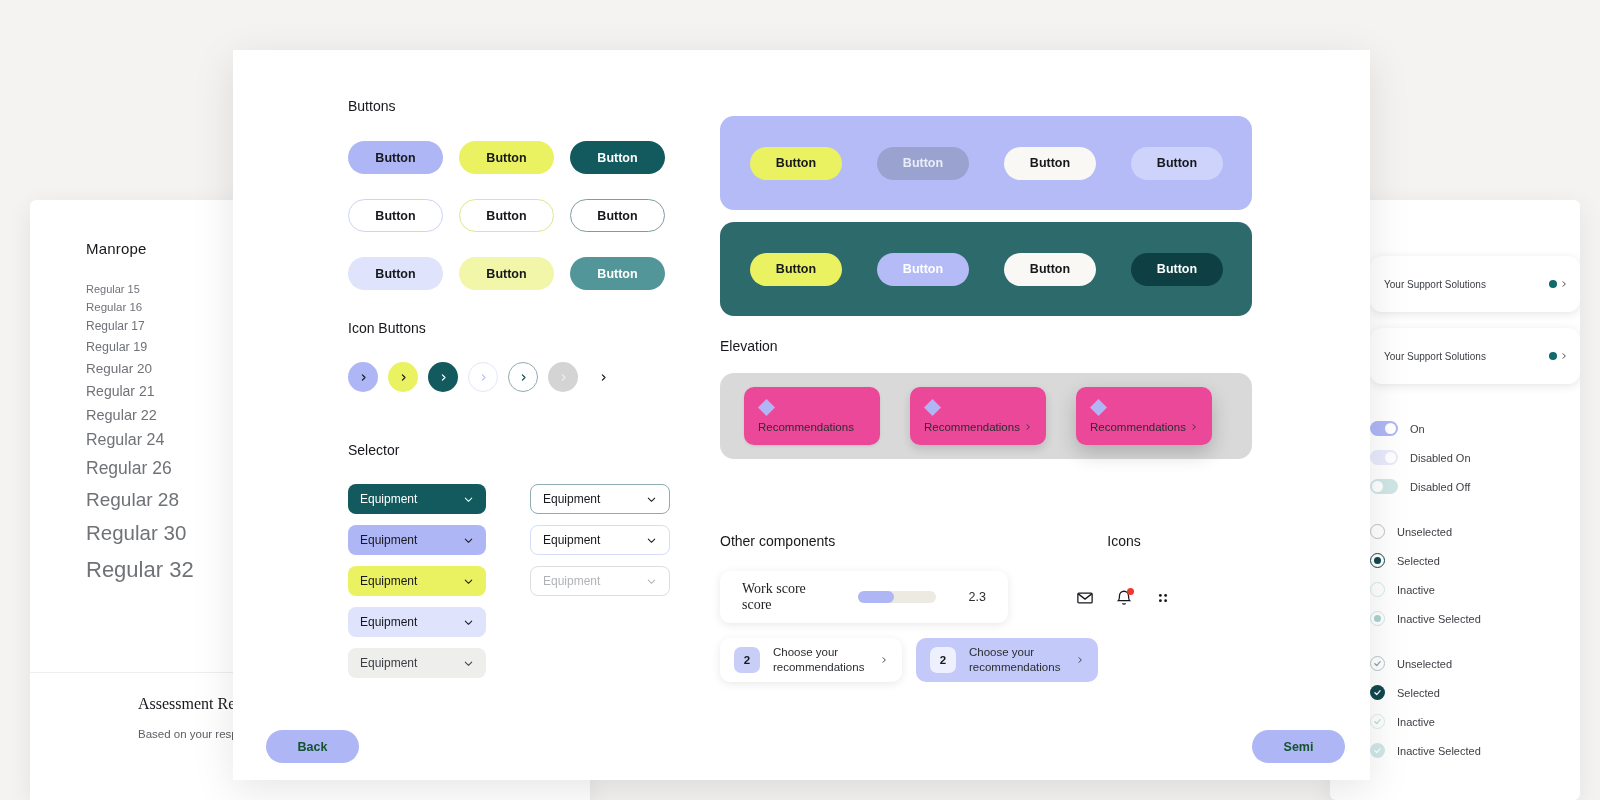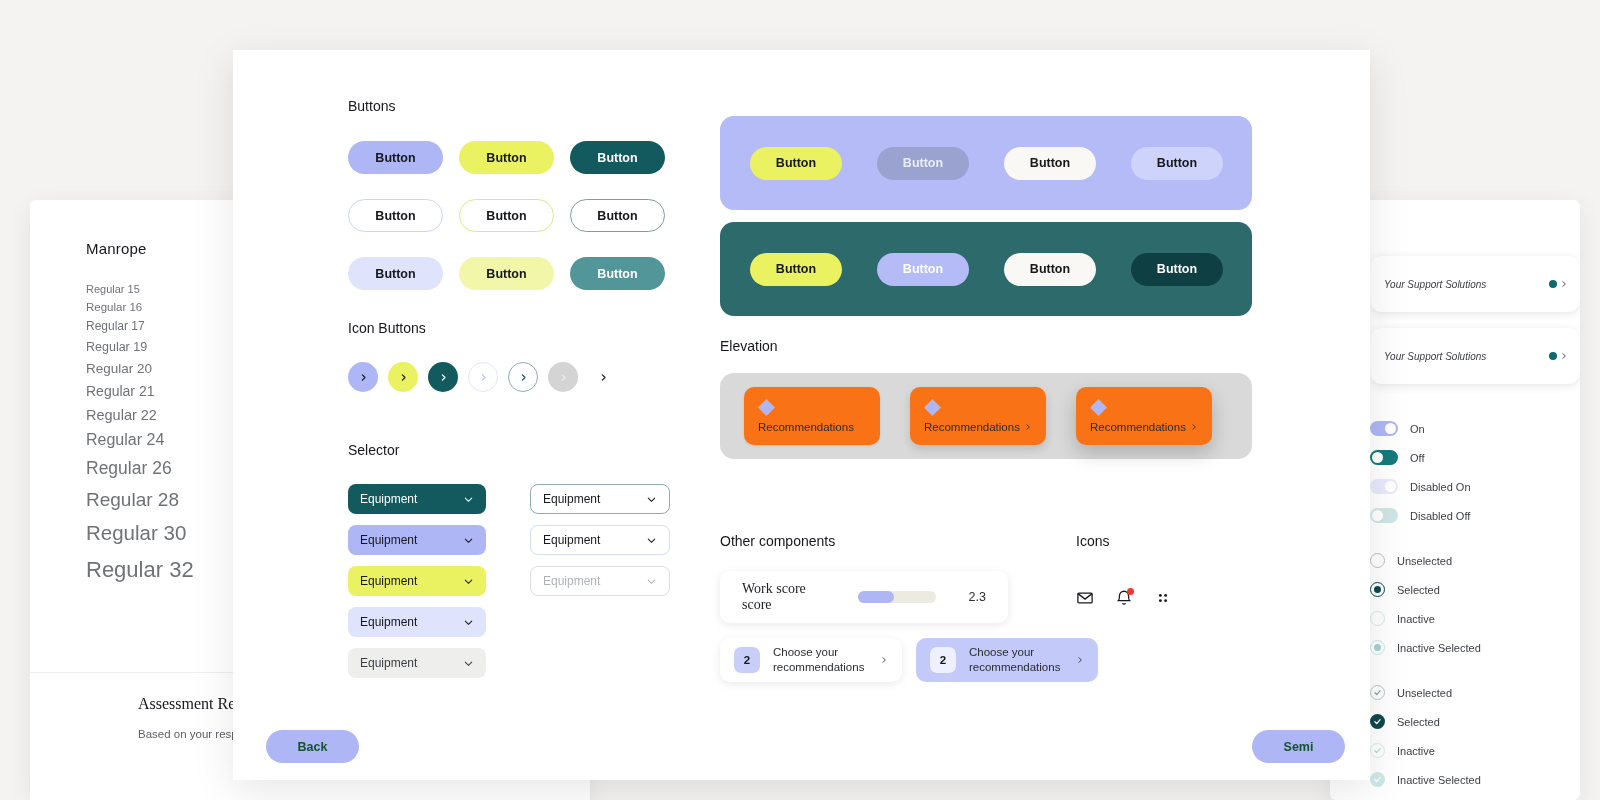--- a/index.html
+++ b/index.html
@@ -47,21 +47,21 @@
     border-radius: 6px;
     box-shadow: 0 6px 26px rgba(0,0,0,.07);
     overflow: hidden;
     padding-left: 40px;
   }
   .support-card {
     position: relative;
     margin: 0 26px 0 0; width: 210px; height: 56px;
     background: #fff; border-radius: 12px;
     box-shadow: 0 2px 10px rgba(0,0,0,.10);
-    display: flex; align-items: center; padding: 0 12px 0 14px; gap: 3px; font-style: italic;
+    display: flex; align-items: center; padding: 0 12px 0 14px; gap: 3px;
   }
   .support-card::before {
     content: ""; position: absolute; left: -16px; top: 8px;
     width: 36px; height: 40px; border-radius: 50%;
     background: #dfe1fb; z-index: -1;
   }
   .support-text { font-size: 10px; line-height: 13px; color: #3b3e43; flex: 1; }
   .dot-teal { width: 8px; height: 8px; border-radius: 50%; background: #0f6b6b; flex: none; }
   .chev-sm { font-size: 11px; color: #2a2d31; flex: none; }
 
@@ -157,21 +157,21 @@
            font-family: "Liberation Sans", sans-serif; }
   .pb-lime  { background: #eaf261; color: #16181c; }
   .pb-mute  { background: #9aa3cf; color: #e9ecf9; }
   .pb-white { background: #f9f8f4; color: #16181c; }
   .pb-peri-l{ background: #cdd3fa; color: #16181c; }
   .pb-peri-m{ background: #b4bbf7; color: #ffffff; }
   .pb-teal-d{ background: #0d3f43; color: #ffffff; }
 
   
   .elev-wrap { background: #d9d9d9; border-radius: 14px; }
-  .elev-card { background: #f97316; border-radius: 10px; padding: 12px 14px;
+  .elev-card { background: #ec4899; border-radius: 10px; padding: 12px 14px;
                display: flex; flex-direction: column; justify-content: space-between; }
   .elev-card.e1 { box-shadow: 0 1px 3px rgba(0,0,0,.10); }
   .elev-card.e2 { box-shadow: 0 4px 10px rgba(0,0,0,.14); }
   .elev-card.e3 { box-shadow: 0 8px 20px rgba(0,0,0,.20); }
   .diamond { width: 17px; height: 17px; background: #aeb6f6;
              clip-path: polygon(50% 0%, 100% 50%, 50% 100%, 0% 50%); }
   .elev-row { display: flex; align-items: center; justify-content: space-between; }
   .elev-label { font-size: 11.5px; color: #2a2d31; }
 
   
@@ -285,26 +285,20 @@
             </svg>
           </span>
         </div>
       </div>
     <div id="toggle-list" style="padding-top:30px;">
         <div class="ctrl-row">
           <span class="toggle on">
             <span class="knob"></span>
           </span>
           <span class="ctrl-label">On</span>
-        </div>
-        <div class="ctrl-row">
-          <span class="toggle off">
-            <span class="knob"></span>
-          </span>
-          <span class="ctrl-label">Off</span>
         </div>
         <div class="ctrl-row">
           <span class="toggle dis-on">
             <span class="knob"></span>
           </span>
           <span class="ctrl-label">Disabled On</span>
         </div>
         <div class="ctrl-row">
           <span class="toggle dis-off">
             <span class="knob"></span>
@@ -590,21 +584,21 @@
             <span class="step-text">Choose your recommendations</span>
             <span>
               <svg viewBox="0 0 24 24" fill="none" stroke="#2a2d31" stroke-width="2.6" stroke-linecap="round" stroke-linejoin="round" style="width:8px;height:8px;display:block">
                 <path d="M9 5l7 7-7 7"></path>
               </svg>
             </span>
           </div>
         </div>
     </div>
 
-    <div style="position:absolute; left:843px; top:483px;">
+    <div style="position:absolute; left:843px; top:483px;text-align:center;">
       <div class="sec-title">Icons</div>
       <div style="margin-top:40px; display:flex; align-items:center; gap:21px;">
         <span>
           <svg class="ico" viewBox="0 0 24 24" fill="none" stroke="#16181c" stroke-width="1.7">
             <rect x="2.5" y="5.5" width="19" height="13" rx="1.3"></rect>
               <path d="M3 6.5l9 7 9-7"></path>
           </svg>
         </span>
         <span class="bell-wrap">
           <svg class="ico" viewBox="0 0 24 24" fill="none" stroke="#16181c" stroke-width="1.7">

